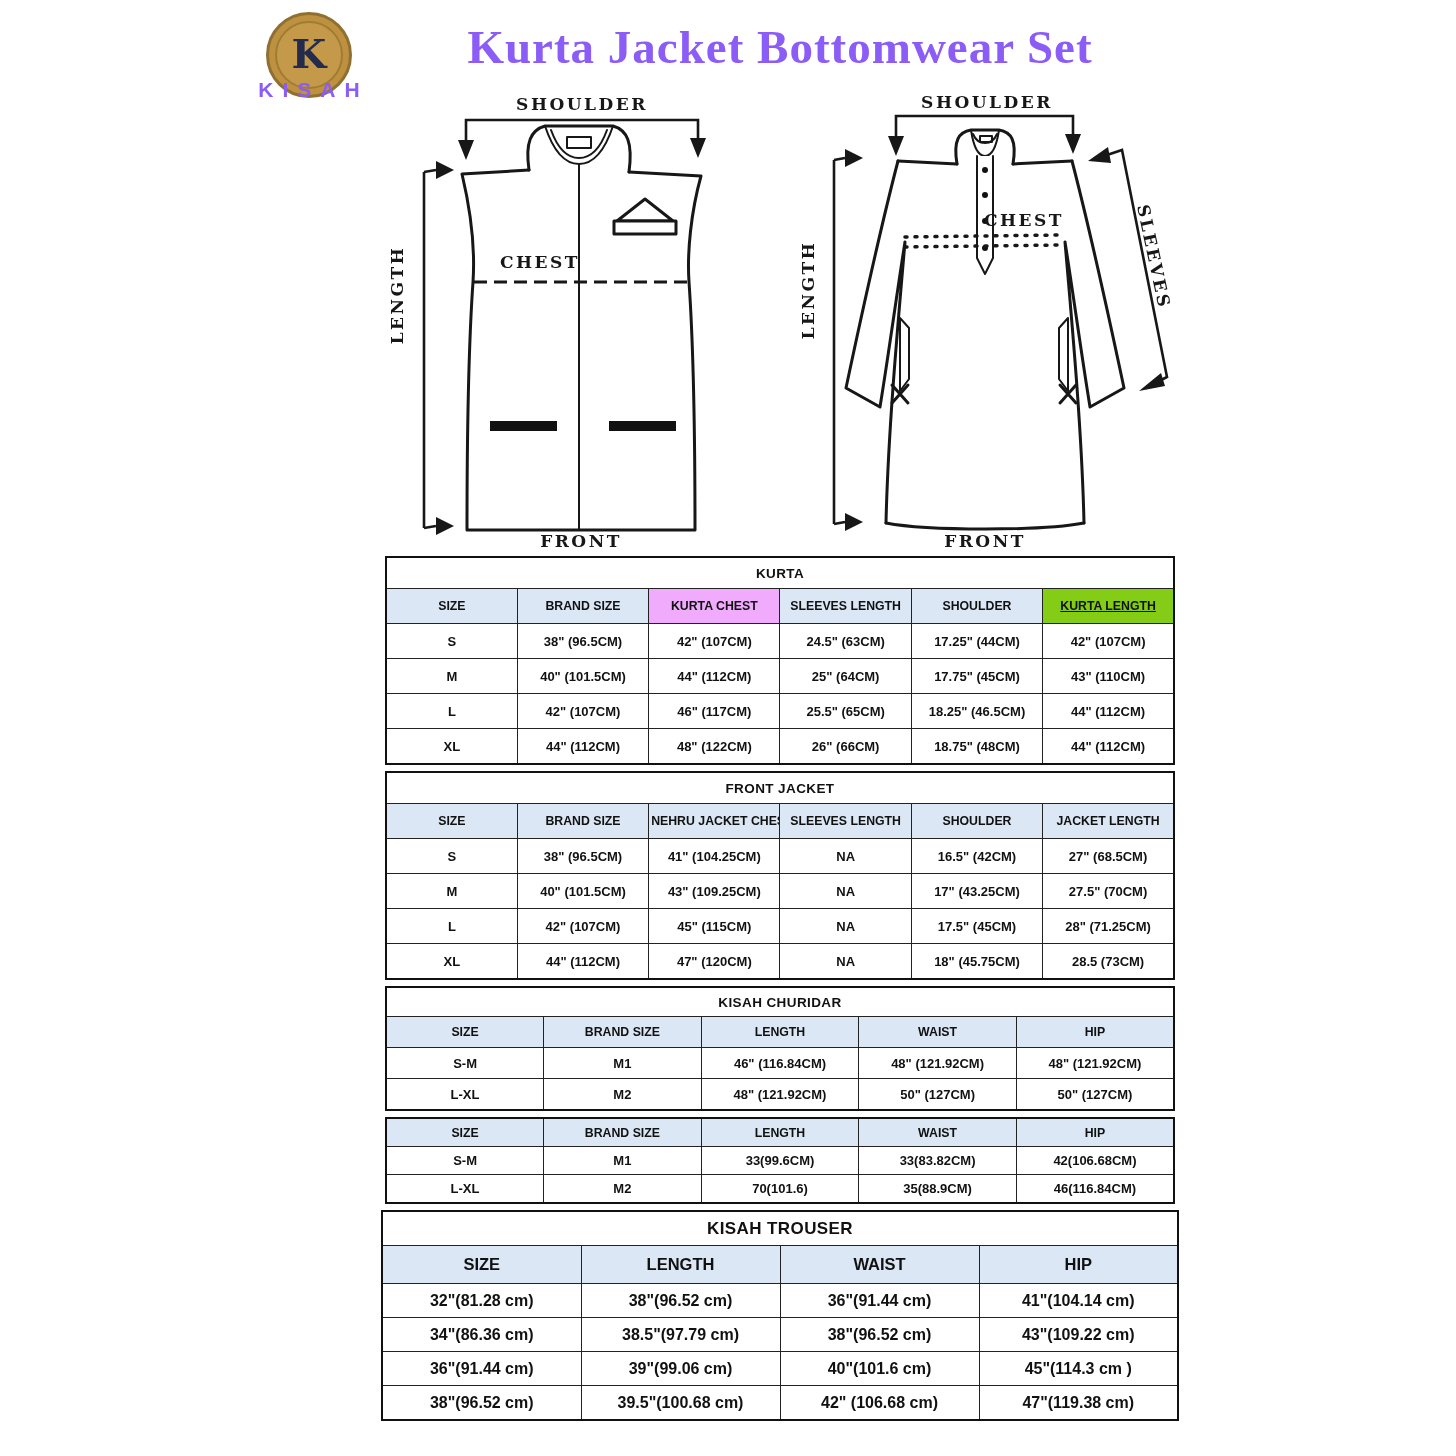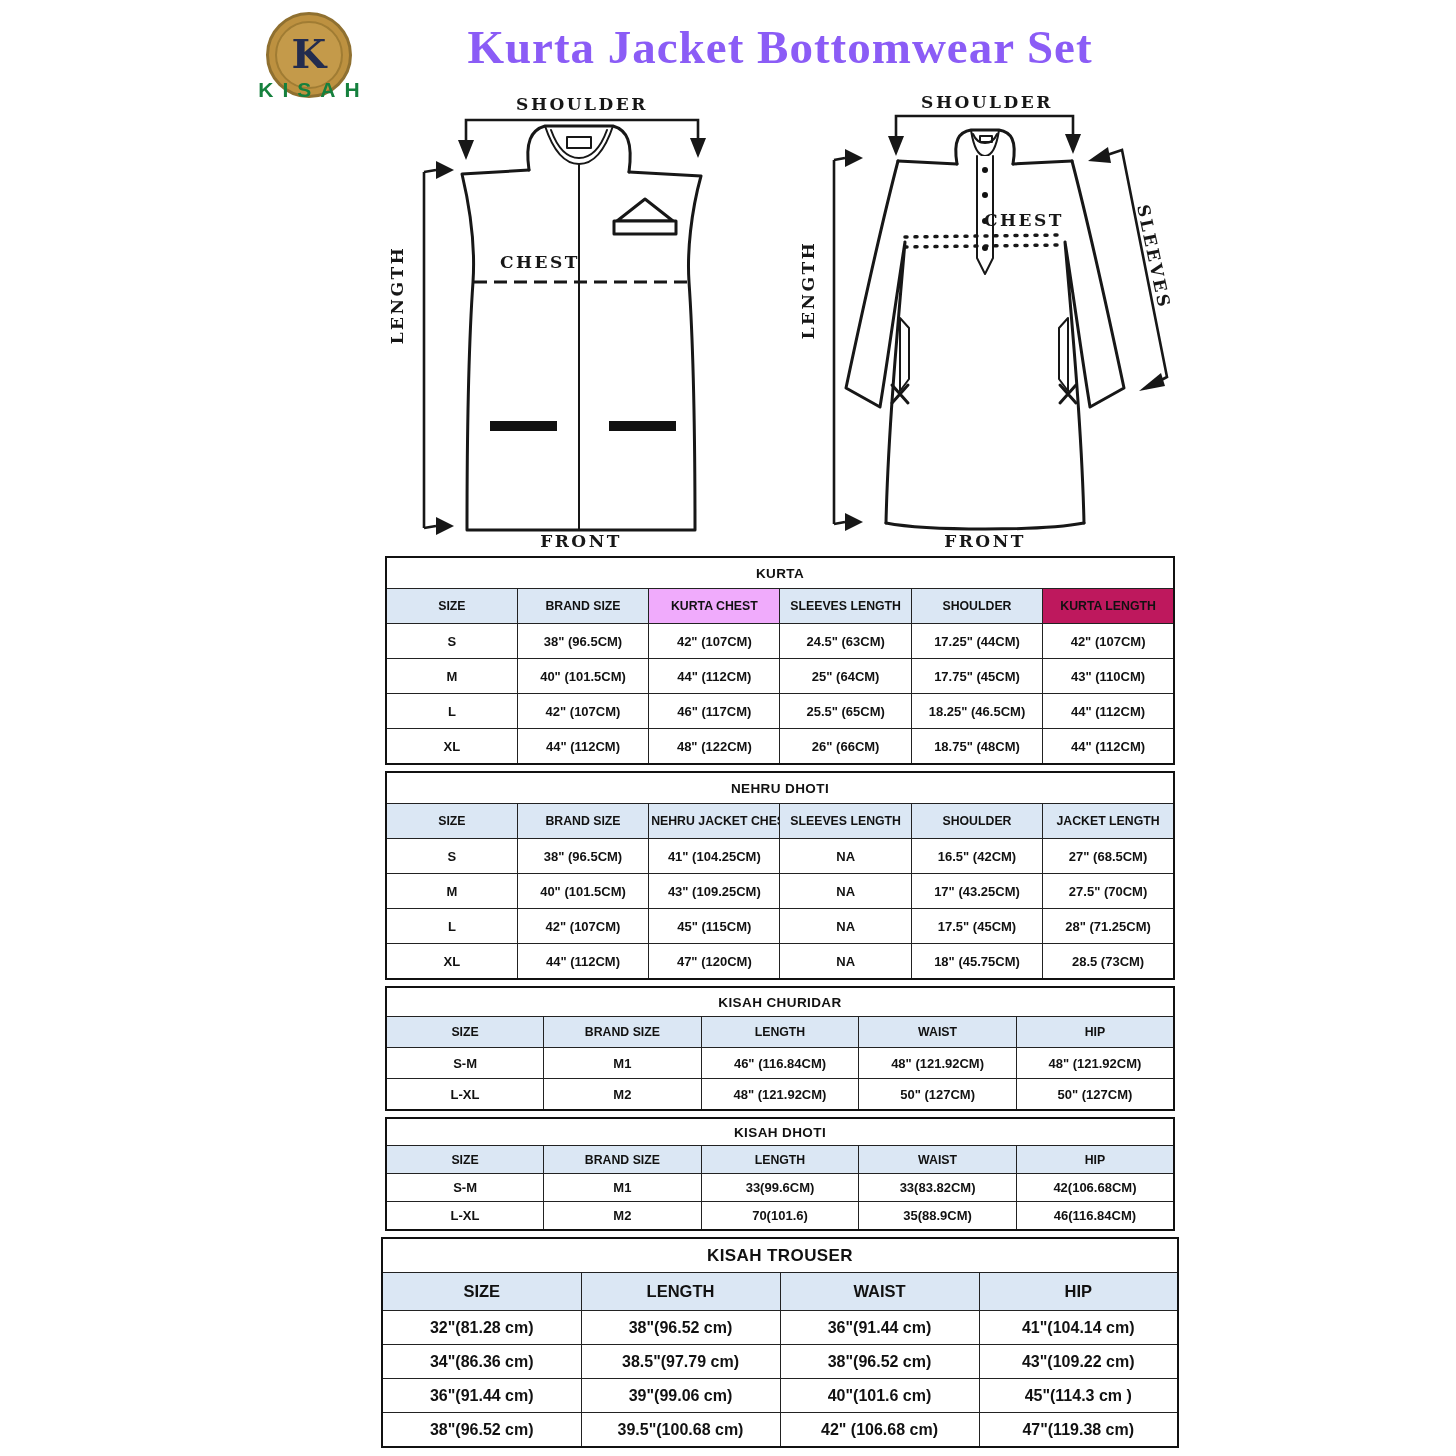--- a/index.html
+++ b/index.html
@@ -16,21 +16,21 @@
   .logo-inner{
     width:64px;height:64px;border-radius:50%;border:2px solid #a07c33;
     background:#c49a4a;display:flex;align-items:center;justify-content:center;
   }
   .logo-k{
     font-family:"DejaVu Serif",serif;font-weight:bold;font-size:40px;color:#232c4e;
     transform:translateY(-2px);
   }
   .wordmark{
     position:absolute;left:238px;top:78px;width:142px;text-align:center;
-    font-size:21px;font-weight:bold;letter-spacing:9px;color:#15803d;text-indent:9px;
+    font-size:21px;font-weight:bold;letter-spacing:9px;color:#8b5cf6;text-indent:9px;
   }
   .page-title{
     position:absolute;left:360px;top:20px;width:840px;text-align:center;
     font-family:"Liberation Serif",serif;font-weight:bold;font-size:47px;color:#8b5cf6;
     letter-spacing:1px;
   }
   
   .diag{position:absolute;top:90px;}
   .diag.jacket{left:378px;}
   .diag.kurta{left:788px;}
@@ -175,21 +175,21 @@
       <tbody>
         <tr>
           <td colspan="6" class="tbl-title">KURTA</td>
         </tr>
         <tr>
           <td class="tbl-head" style="background: rgb(219, 231, 244);">SIZE</td>
           <td class="tbl-head" style="background: rgb(219, 231, 244);">BRAND SIZE</td>
           <td class="tbl-head" style="background: #f0abfc;">KURTA CHEST</td>
           <td class="tbl-head" style="background: rgb(219, 231, 244);">SLEEVES LENGTH</td>
           <td class="tbl-head" style="background: rgb(219, 231, 244);">SHOULDER</td>
-          <td class="tbl-head" style="background: #be185d;">KURTA LENGTH</td>
+          <td class="tbl-head" style="background: #84cc16; text-decoration: underline;">KURTA LENGTH</td>
         </tr>
         <tr>
           <td class="tbl-cell">S</td>
           <td class="tbl-cell">38" (96.5CM)</td>
           <td class="tbl-cell">42" (107CM)</td>
           <td class="tbl-cell">24.5" (63CM)</td>
           <td class="tbl-cell">17.25" (44CM)</td>
           <td class="tbl-cell">42" (107CM)</td>
         </tr>
         <tr>
@@ -214,21 +214,21 @@
           <td class="tbl-cell">48" (122CM)</td>
           <td class="tbl-cell">26" (66CM)</td>
           <td class="tbl-cell">18.75" (48CM)</td>
           <td class="tbl-cell">44" (112CM)</td>
         </tr>
       </tbody>
     </table>
     <table class="size-table t1">
       <tbody>
         <tr>
-          <td colspan="6" class="tbl-title">NEHRU DHOTI</td>
+          <td colspan="6" class="tbl-title">FRONT JACKET</td>
         </tr>
         <tr>
           <td class="tbl-head" style="background: rgb(219, 231, 244);">SIZE</td>
           <td class="tbl-head" style="background: rgb(219, 231, 244);">BRAND SIZE</td>
           <td class="tbl-head" style="background: rgb(219, 231, 244);">NEHRU JACKET CHEST</td>
           <td class="tbl-head" style="background: rgb(219, 231, 244);">SLEEVES LENGTH</td>
           <td class="tbl-head" style="background: rgb(219, 231, 244);">SHOULDER</td>
           <td class="tbl-head" style="background: rgb(219, 231, 244);">JACKET LENGTH</td>
         </tr>
         <tr>
@@ -289,23 +289,20 @@
           <td class="tbl-cell">M2</td>
           <td class="tbl-cell">48" (121.92CM)</td>
           <td class="tbl-cell">50" (127CM)</td>
           <td class="tbl-cell">50" (127CM)</td>
         </tr>
       </tbody>
     </table>
     <table class="size-table t3">
       <tbody>
         <tr>
-          <td colspan="5" class="tbl-title">KISAH DHOTI</td>
-        </tr>
-        <tr>
           <td class="tbl-head" style="background: rgb(219, 231, 244);">SIZE</td>
           <td class="tbl-head" style="background: rgb(219, 231, 244);">BRAND SIZE</td>
           <td class="tbl-head" style="background: rgb(219, 231, 244);">LENGTH</td>
           <td class="tbl-head" style="background: rgb(219, 231, 244);">WAIST</td>
           <td class="tbl-head" style="background: rgb(219, 231, 244);">HIP</td>
         </tr>
         <tr>
           <td class="tbl-cell">S-M</td>
           <td class="tbl-cell">M1</td>
           <td class="tbl-cell">33(99.6CM)</td>

